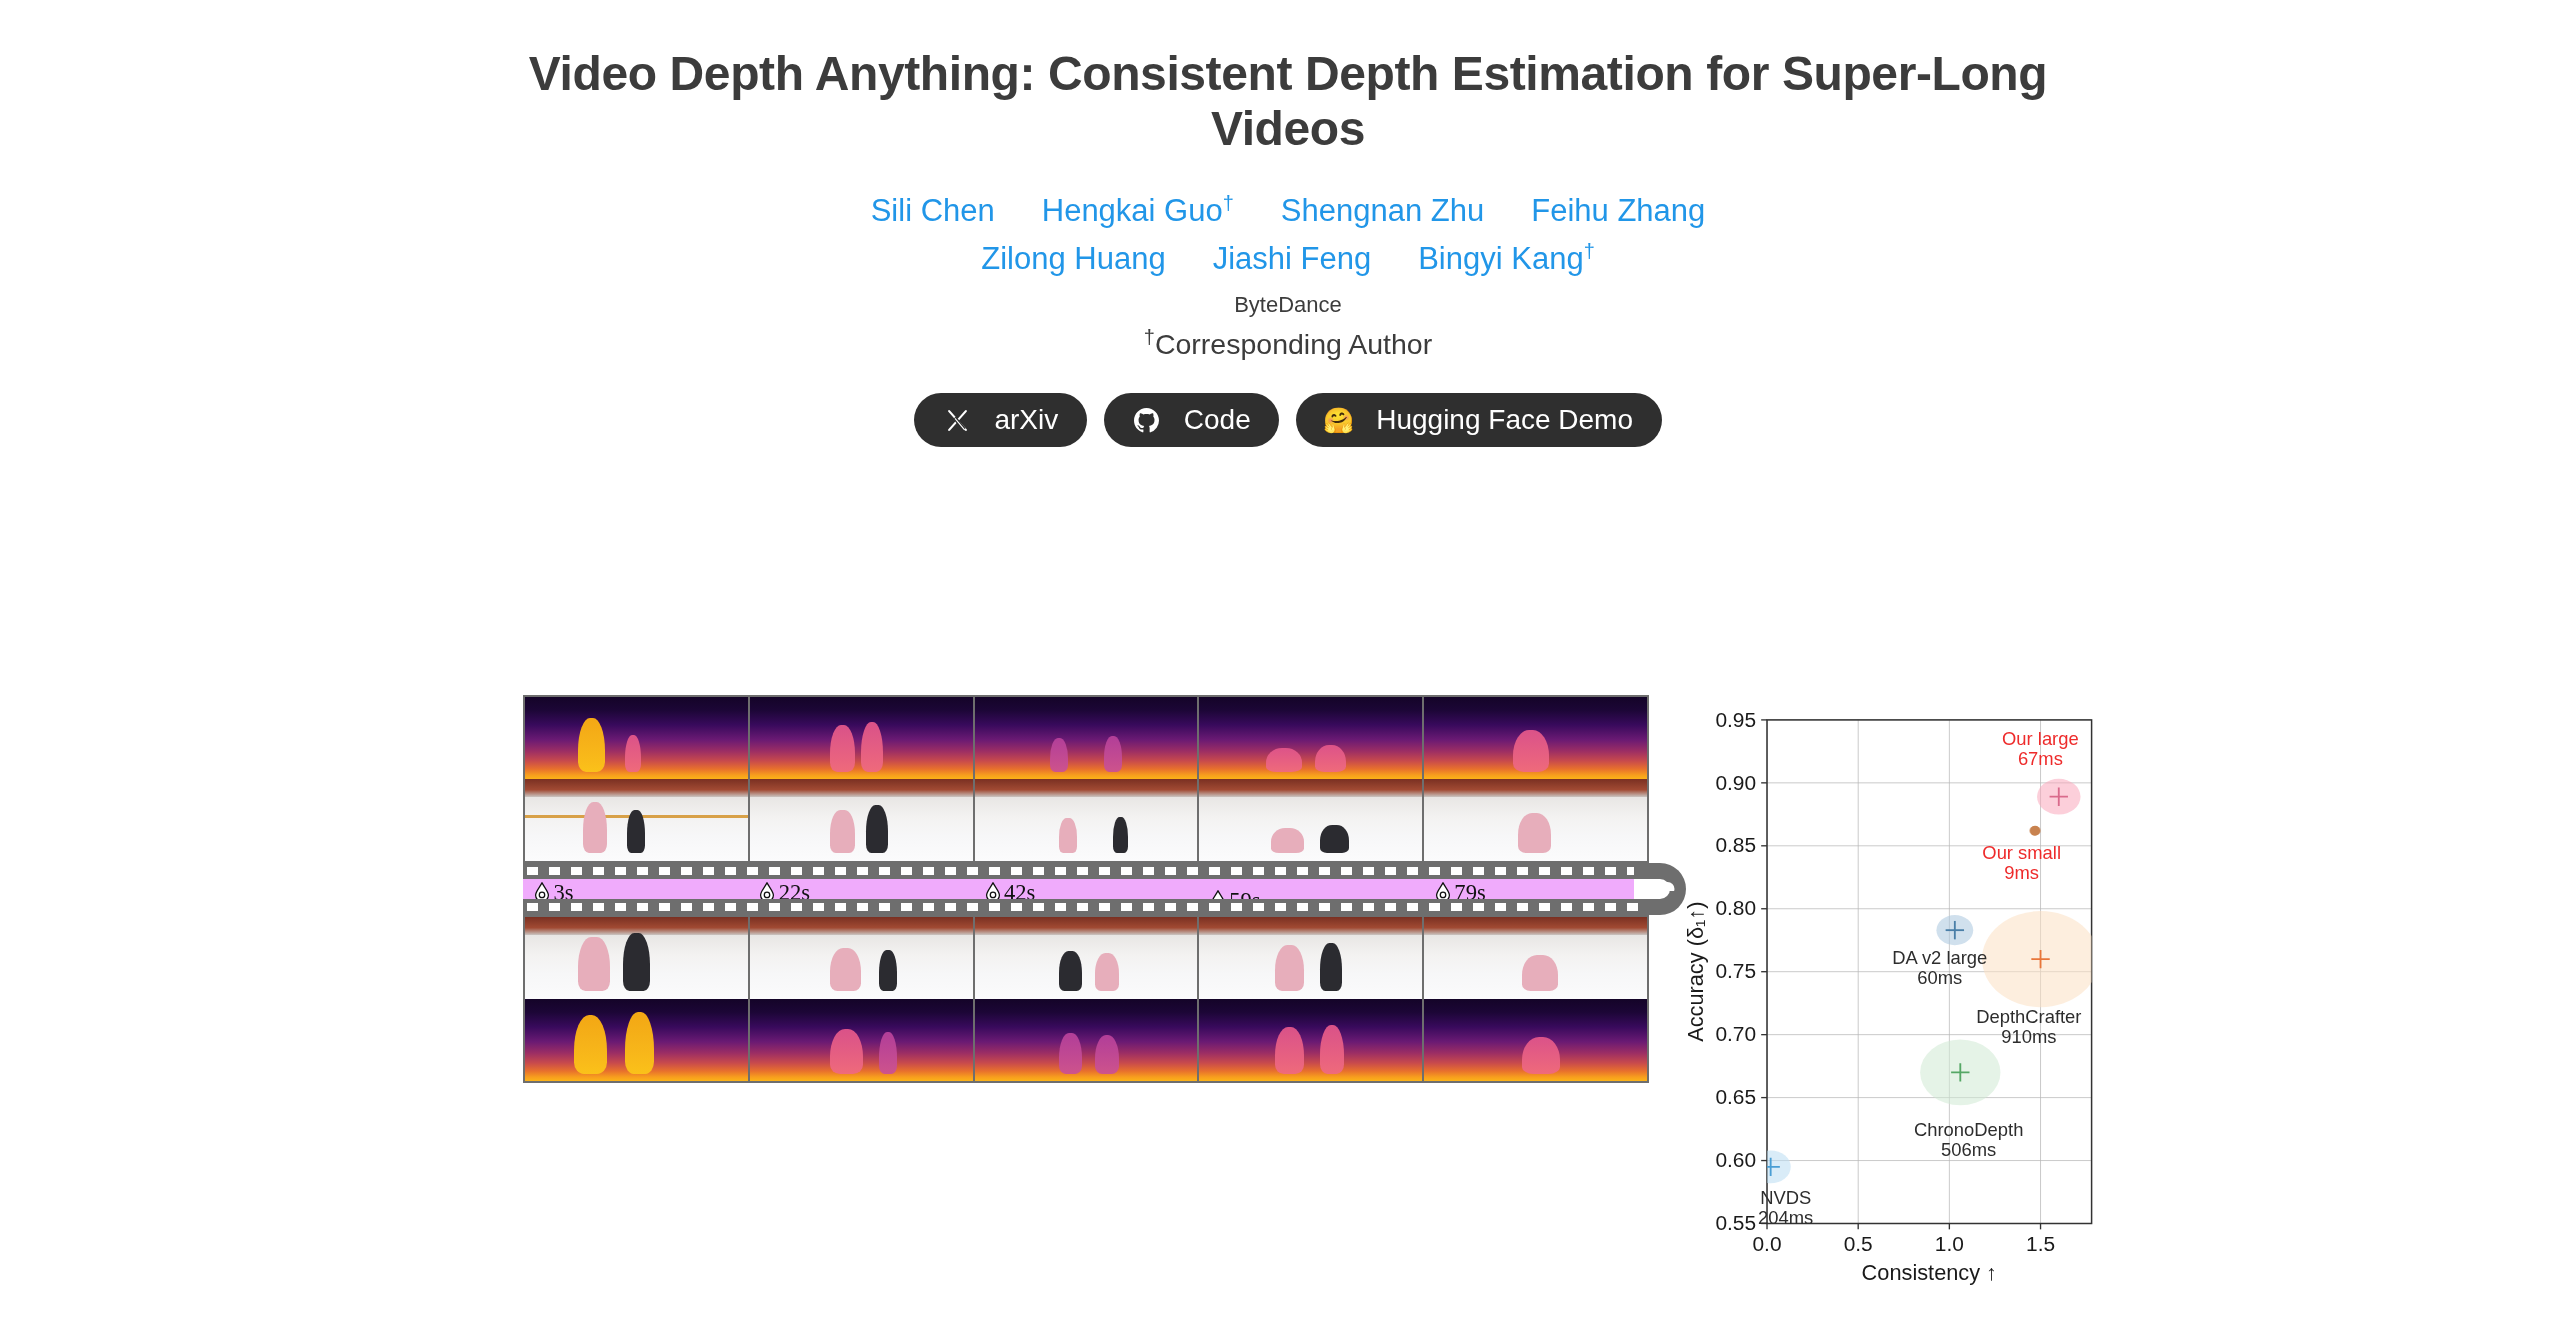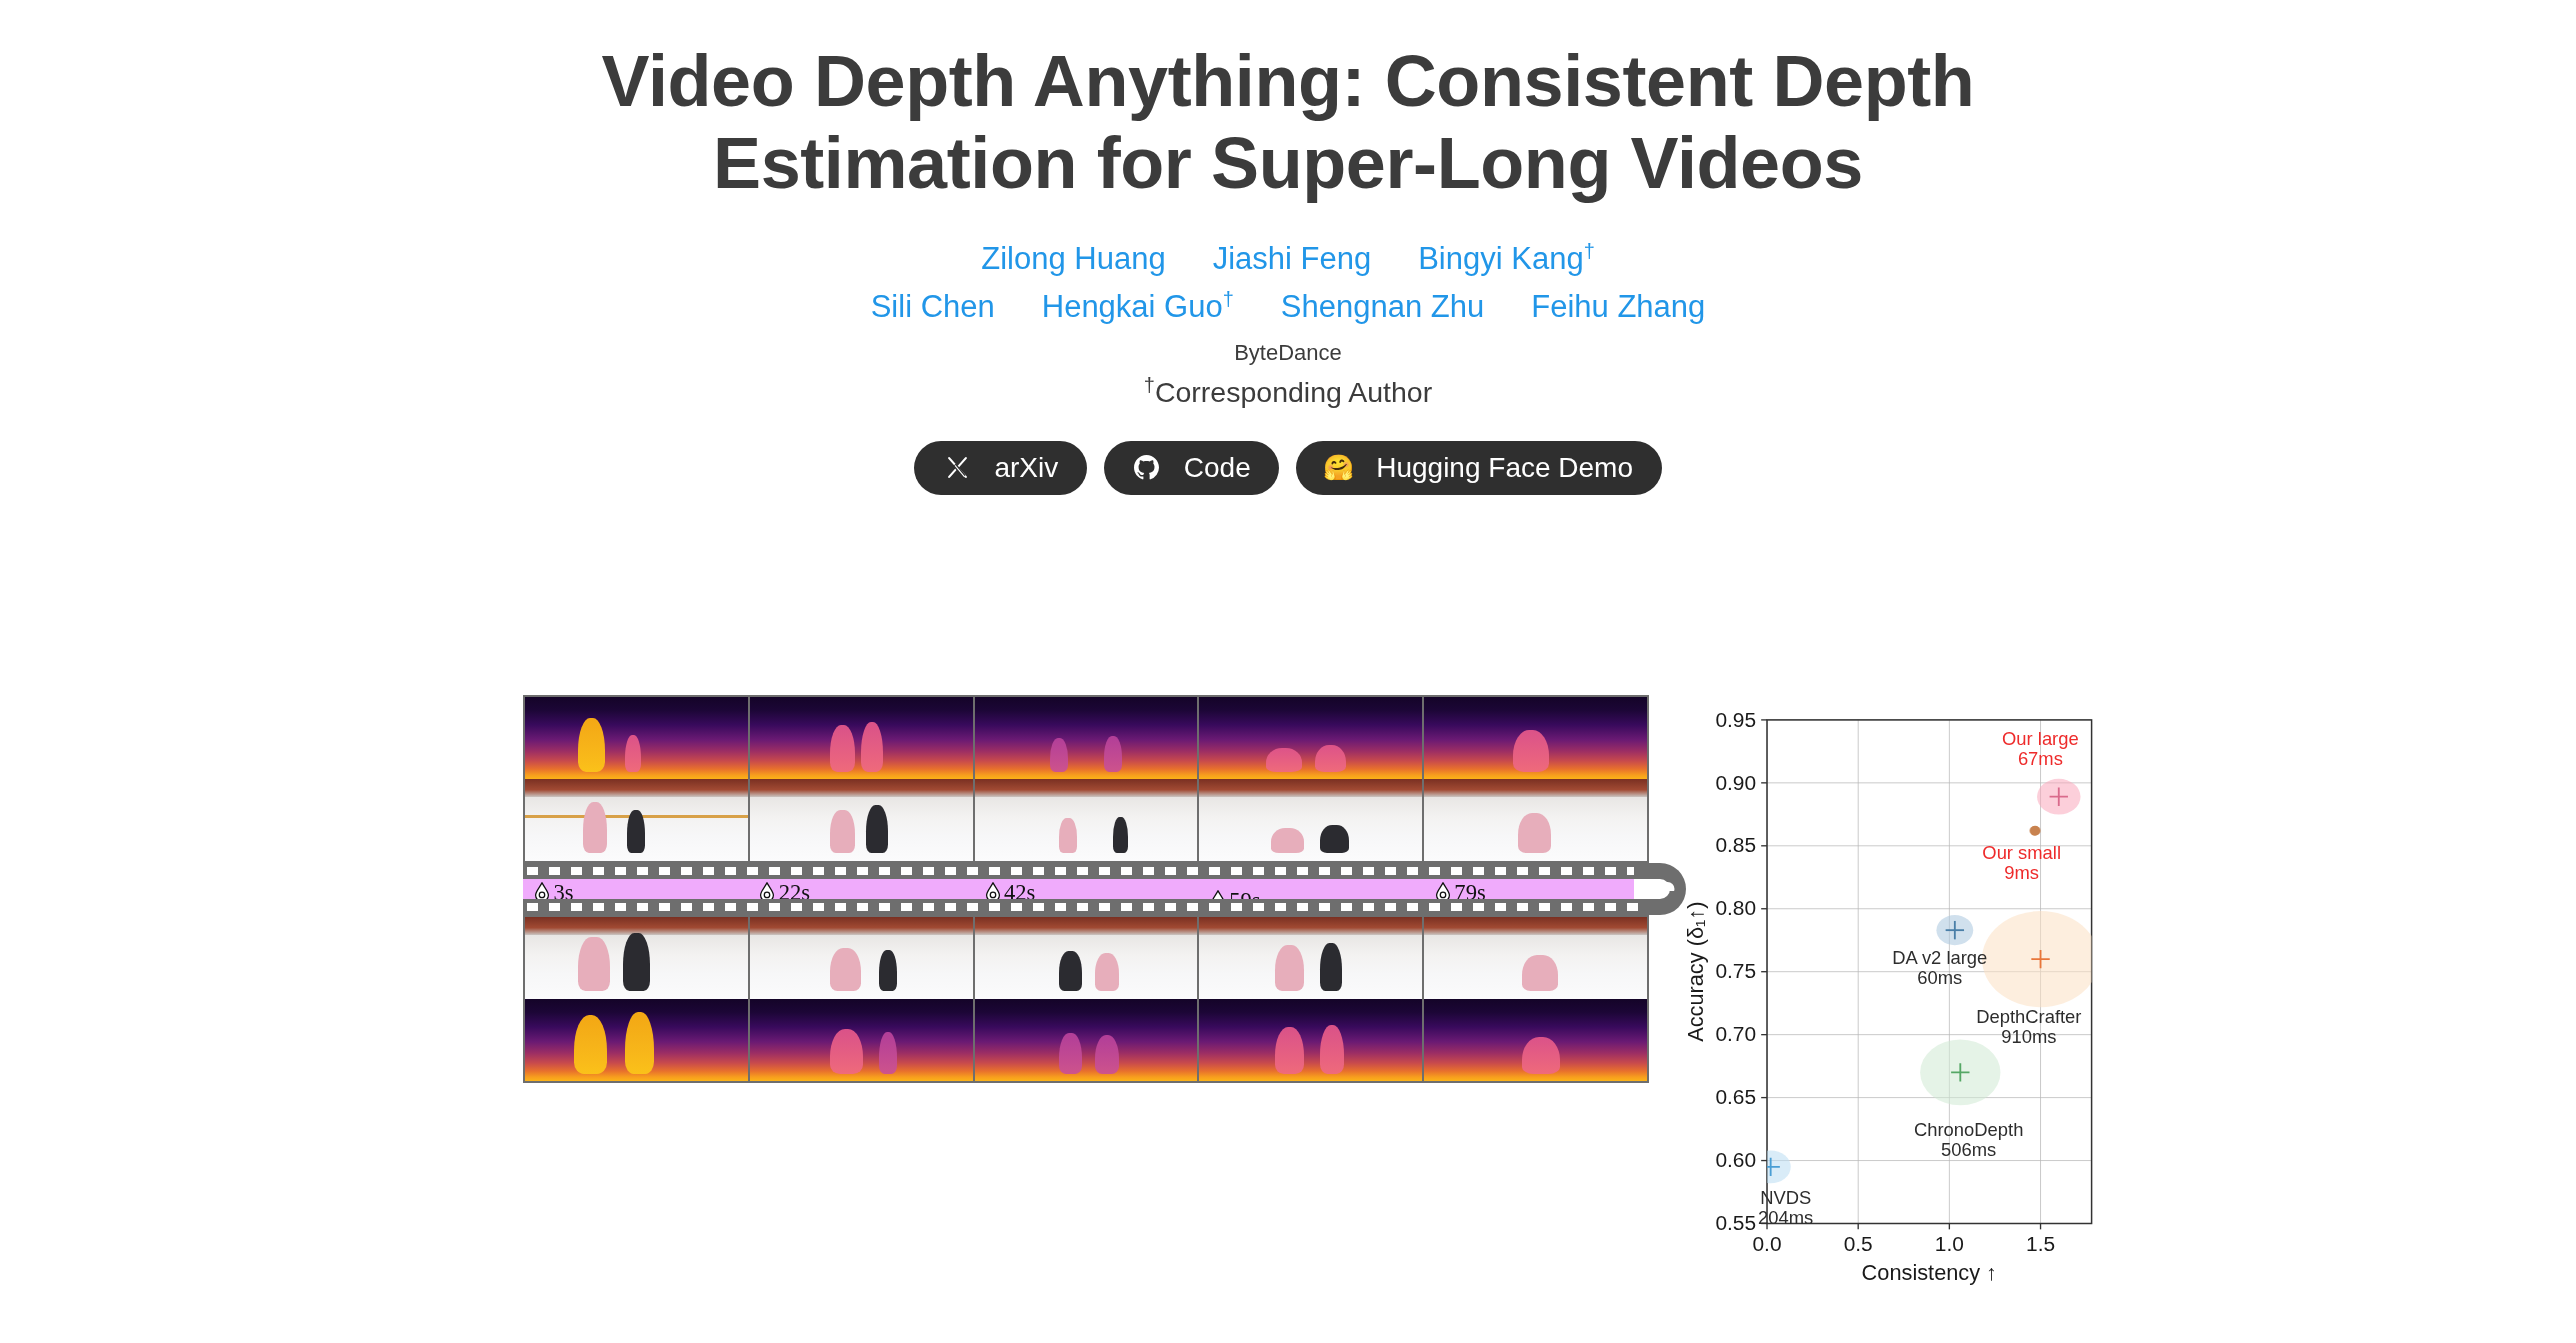--- a/index.html
+++ b/index.html
@@ -9,27 +9,27 @@
     background: #ffffff;
     font-family: "Liberation Sans", sans-serif;
     overflow: hidden;
     position: relative;
   }
 
   
   .page-header { width: 100%; padding-top: 40px; text-align: center; }
 
   .paper-title {
-    font-size: 72px;
+    font-size: 48px;
     font-weight: 700;
     color: #3c3c3c;
     line-height: 1.14;
     letter-spacing: -0.4px;
     max-width: 1591px;
-    margin: 0 auto;
+    margin: 7px auto;
     padding: 0 33px;
   }
 
   .authors-block { margin-top: 37px; }
   .authors-row {
     display: flex;
     justify-content: center;
     align-items: baseline;
     gap: 47px;
     margin-bottom: 11.7px;
@@ -249,29 +249,29 @@
   .chart-svg { display: block; width: 100%; height: 100%; }
 </style>
 </head>
 <body>
 
 <div class="page-header">
   <h1 class="paper-title">Video Depth Anything: Consistent Depth Estimation for Super-Long Videos</h1>
 
   <div class="authors-block">
     <div class="authors-row">
-      <a class="author" href="#"><span>Zilong Huang</span><sup></sup></a>
-      <a class="author" href="#"><span>Jiashi Feng</span><sup></sup></a>
-      <a class="author" href="#"><span>Bingyi Kang</span><sup>†</sup></a>
-    </div>
-    <div class="authors-row">
       <a class="author" href="#"><span>Sili Chen</span><sup></sup></a>
       <a class="author" href="#"><span>Hengkai Guo</span><sup>†</sup></a>
       <a class="author" href="#"><span>Shengnan Zhu</span><sup></sup></a>
       <a class="author" href="#"><span>Feihu Zhang</span><sup></sup></a>
+    </div>
+    <div class="authors-row">
+      <a class="author" href="#"><span>Zilong Huang</span><sup></sup></a>
+      <a class="author" href="#"><span>Jiashi Feng</span><sup></sup></a>
+      <a class="author" href="#"><span>Bingyi Kang</span><sup>†</sup></a>
     </div>
     <div class="affiliation">ByteDance</div>
     <div class="corresponding"><sup>†</sup><span>Corresponding Author</span></div>
   </div>
 
   <div class="link-buttons">
     <a class="link-btn" href="#">
       <span class="btn-icon">
         <svg viewBox="0 0 24 24" width="25" height="25" aria-hidden="true">
           <path d="M4 3 L20 21 M20 3 L4 21" stroke="#ffffff" stroke-width="2.1" fill="none" stroke-linecap="round"></path>

